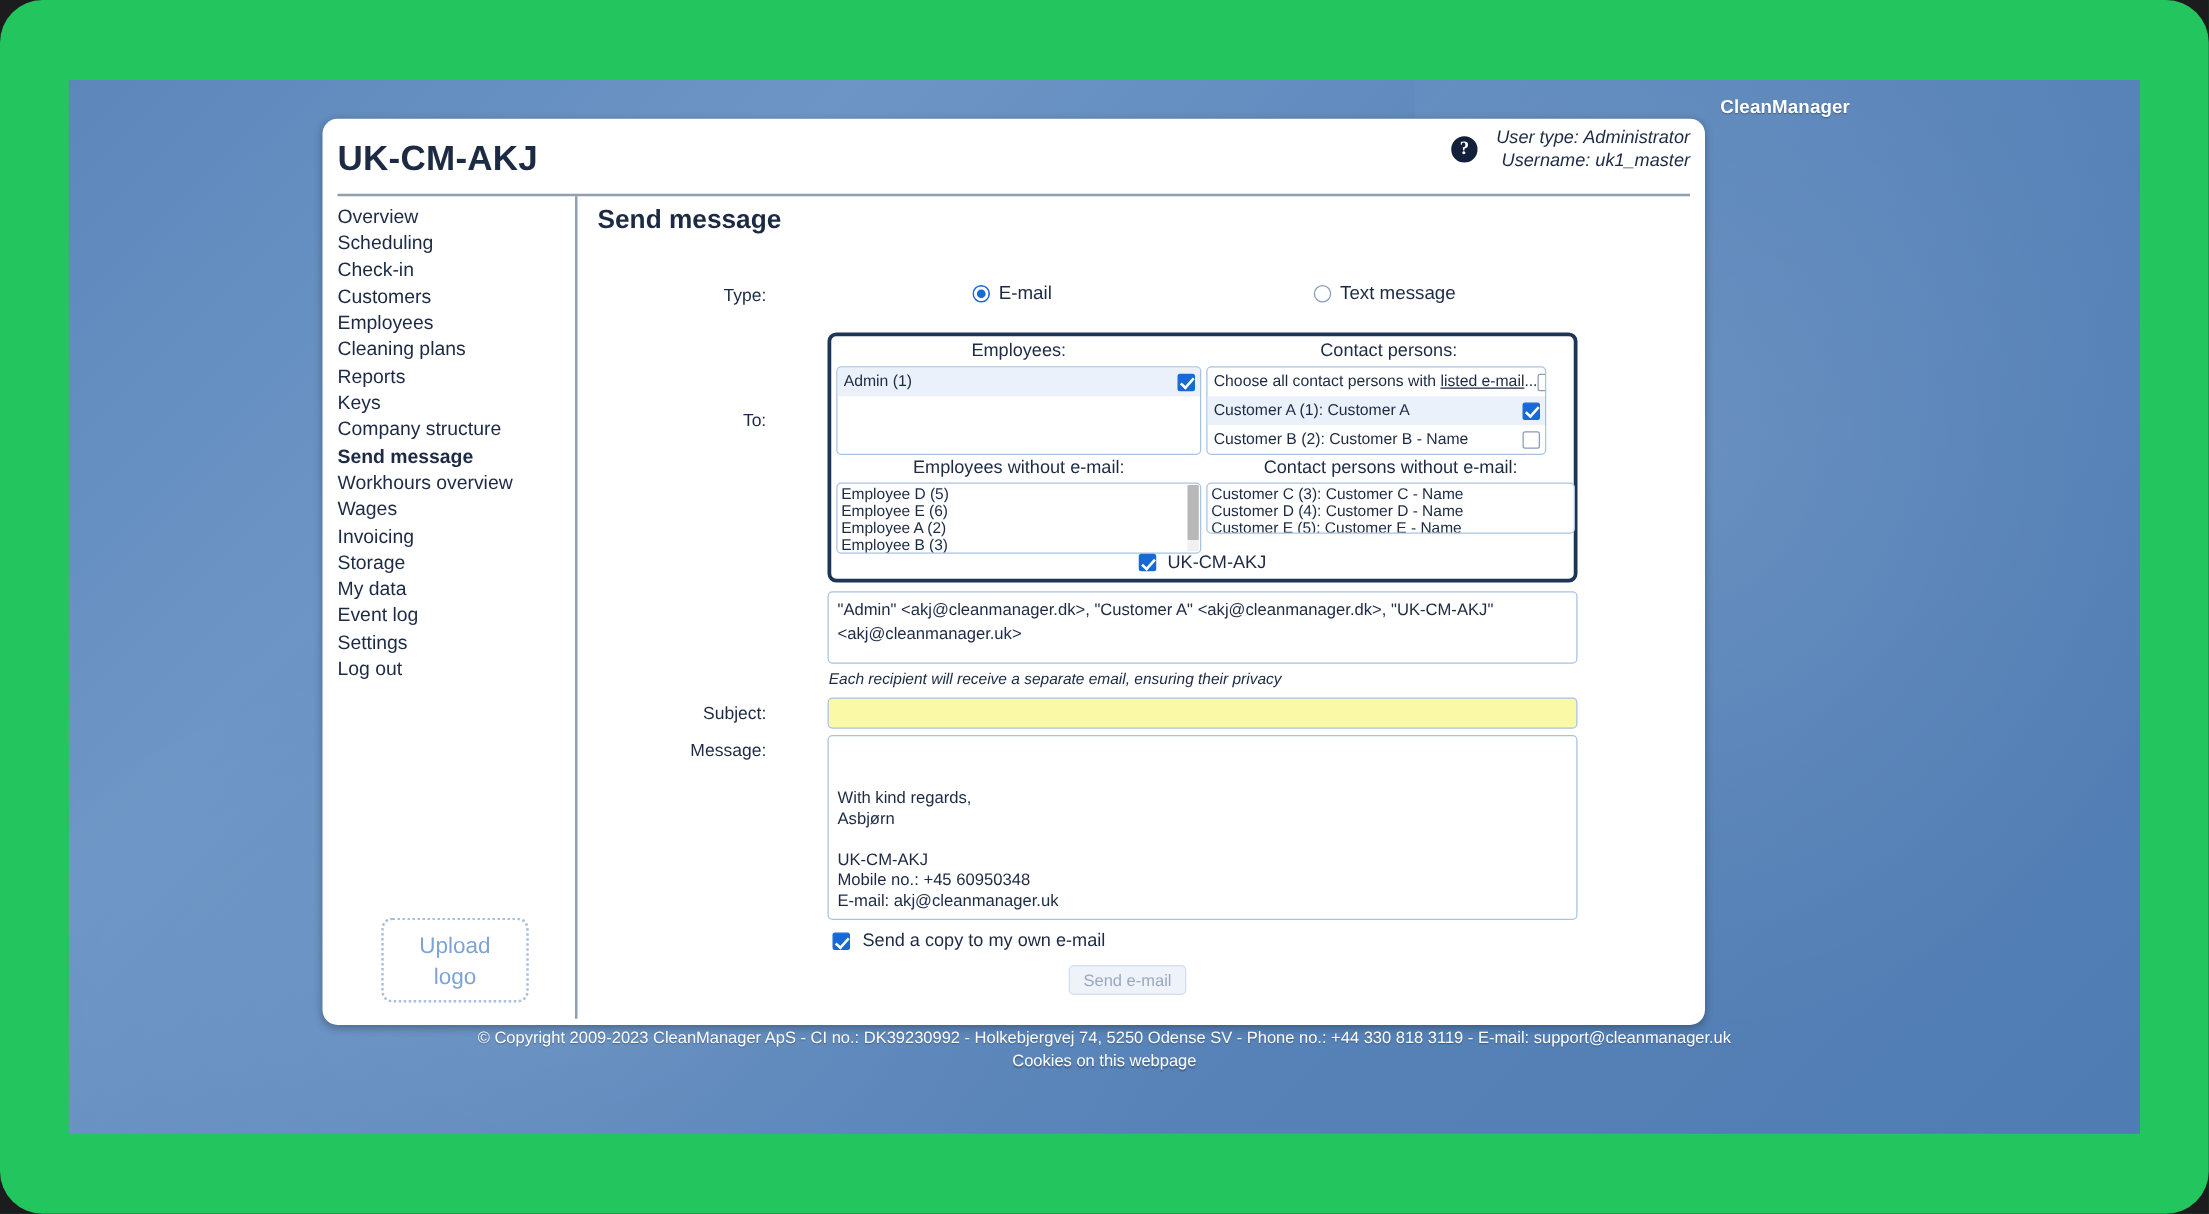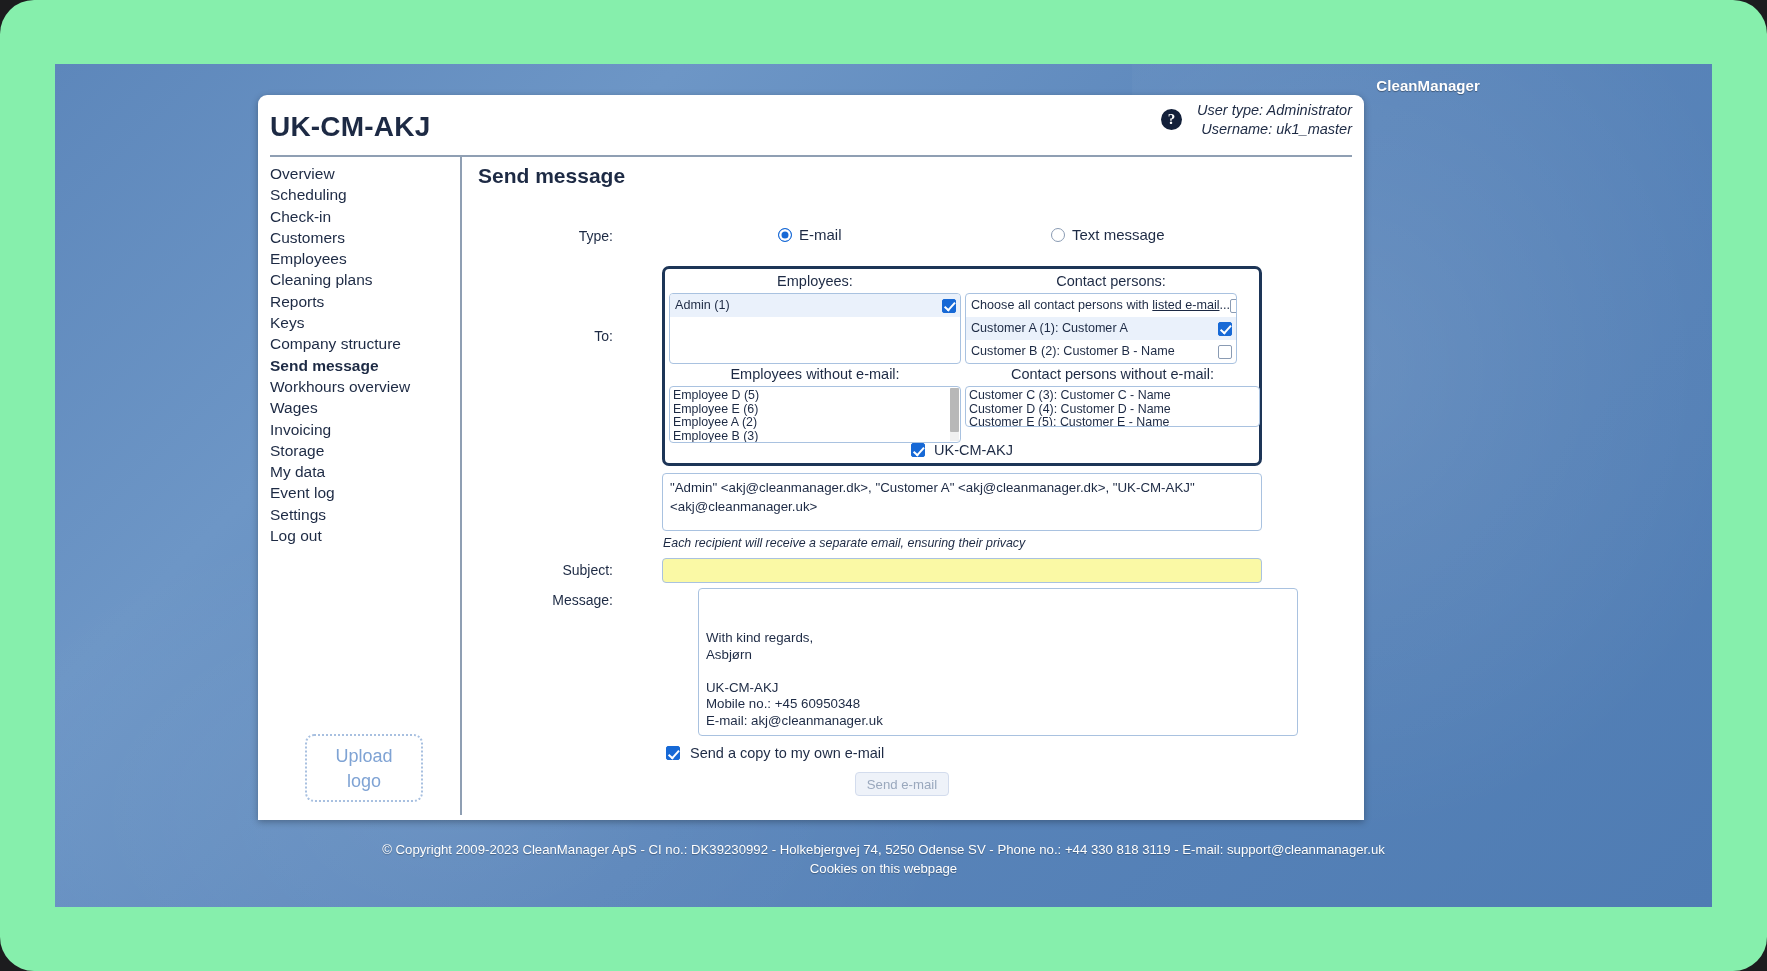--- a/index.html
+++ b/index.html
@@ -7,21 +7,21 @@
     margin: 0; padding: 0;
     width: 1767px; height: 971px;
     background: #1c1c1e;
     font-family: "Liberation Sans", sans-serif;
     overflow: hidden;
   }
   
   #device {
     position: absolute; left: 0; top: 0;
     width: 1767px; height: 971px;
-    background: #86efac;
+    background: #22c55e;
     border-radius: 34px;
   }
   #screen {
     position: absolute;
     left: 55px; top: 64px;
     width: 1657px; height: 843px;
     overflow: hidden;
     background: linear-gradient(135deg,#5d87bb 0%,#6d96c6 25%,#5a85ba 55%,#4f7cb3 100%);
   }
   
@@ -55,20 +55,21 @@
   
   #app {
     position: absolute;
     left: 203px; top: 31px;
     width: 1106px; height: 725px;
     background: #ffffff;
     border-top-left-radius: 9px;
     border-top-right-radius: 9px;
     box-shadow: 0 2px 7px rgba(0,0,0,.30);
     z-index: 5;
+    border-radius: 12px;
   }
   
   .app-header {
     position: relative;
     height: 62px;
     border-bottom: 2px solid #8f9fb3;
     margin: 0 12px;
   }
   .app-title {
     position: absolute; left: 0; top: 16px;
@@ -295,21 +296,20 @@
     width: 600px; height: 148px;
     border: 1px solid #a9c2e0;
     border-radius: 4px;
     background: #fff;
     padding: 8px 7px;
     font-size: 13.3px;
     line-height: 16.5px;
     color: #1d2a44;
     white-space: pre-wrap;
     overflow: hidden;
-    margin-left: 36px;
   }
   .copy-row {
     position: absolute;
     left: 193px; top: 479px;
     display: flex; align-items: center; gap: 10px;
     font-size: 14.5px; color: #1d2a44;
   }
   .send-btn {
     position: absolute;
     left: 382px; top: 506px;
@@ -325,21 +325,21 @@
 
   
   .footer {
     position: absolute;
     left: 0; right: 0; top: 756px;
     height: 50px;
     text-align: center;
     color: #ffffff;
     font-size: 13.2px;
     line-height: 19px;
-    padding-top: 20px;
+    padding-top: 0;
     z-index: 6;
     text-shadow: 0 1px 1px rgba(0,0,0,.30);
   }
   .footer .cookies { text-decoration: none; cursor: pointer; }
 </style>
 </head>
 <body>
 
 <div id="device">
   <div id="screen">

